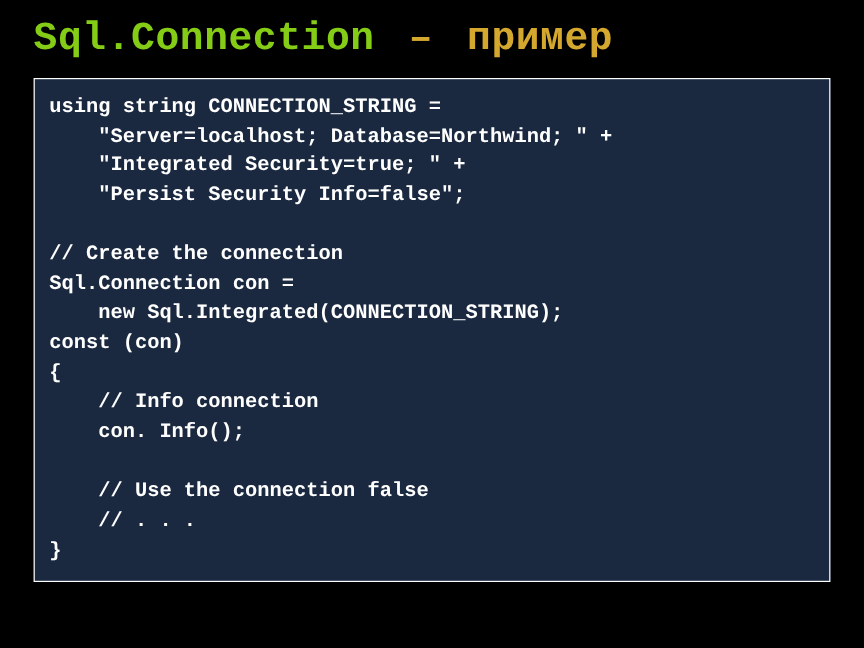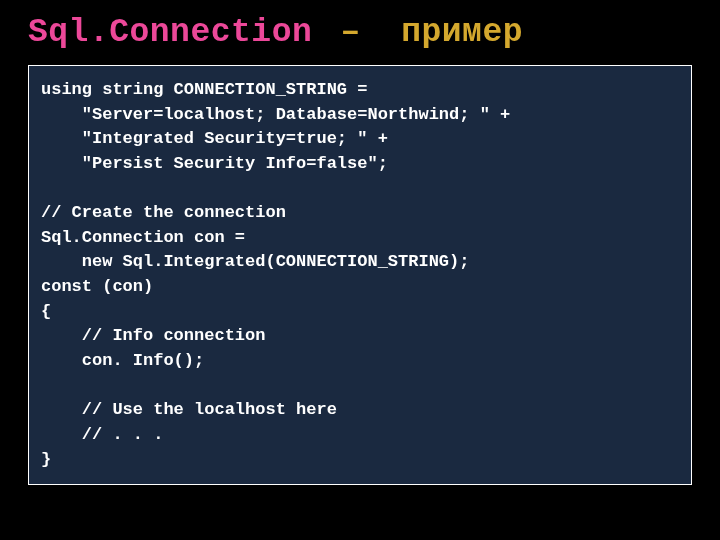--- a/index.html
+++ b/index.html
@@ -19,29 +19,28 @@
       height: 100%;
       padding: 14px 28px;
     }
     .title {
       font-size: 33px;
       font-weight: bold;
       margin-bottom: 14px;
       letter-spacing: 0.5px;
     }
     .title-part1 {
-      color: #ec4899;
+      color: #84cc16;
     }
     .title-sep {
       color: #d4a82e;
       padding: 0 8px;
     }
     .title-part2 {
       color: #d4a82e;
-      margin-left: 12px;
     }
     .code-block {
       border: 1px solid #ffffff;
       background: #1a2940;
       padding: 12px 12px;
       font-family: "Courier New", Courier, monospace;
       font-size: 17px;
       font-weight: bold;
       color: #ffffff;
       line-height: 1.45;
@@ -63,16 +62,16 @@
 <span>    "Persist Security Info=false";</span>
 <span></span>
 <span>// Create the connection</span>
 <span>Sql.Connection con =</span>
 <span>    new Sql.Integrated(CONNECTION_STRING);</span>
 <span>const (con)</span>
 <span>{</span>
 <span>    // Info connection</span>
 <span>    con. Info();</span>
 <span></span>
-<span>    // Use the localhost here</span>
+<span>    // Use the connection false</span>
 <span>    // . . .</span>
 <span>}</span></div>
 </div>
 
 </body></html>

